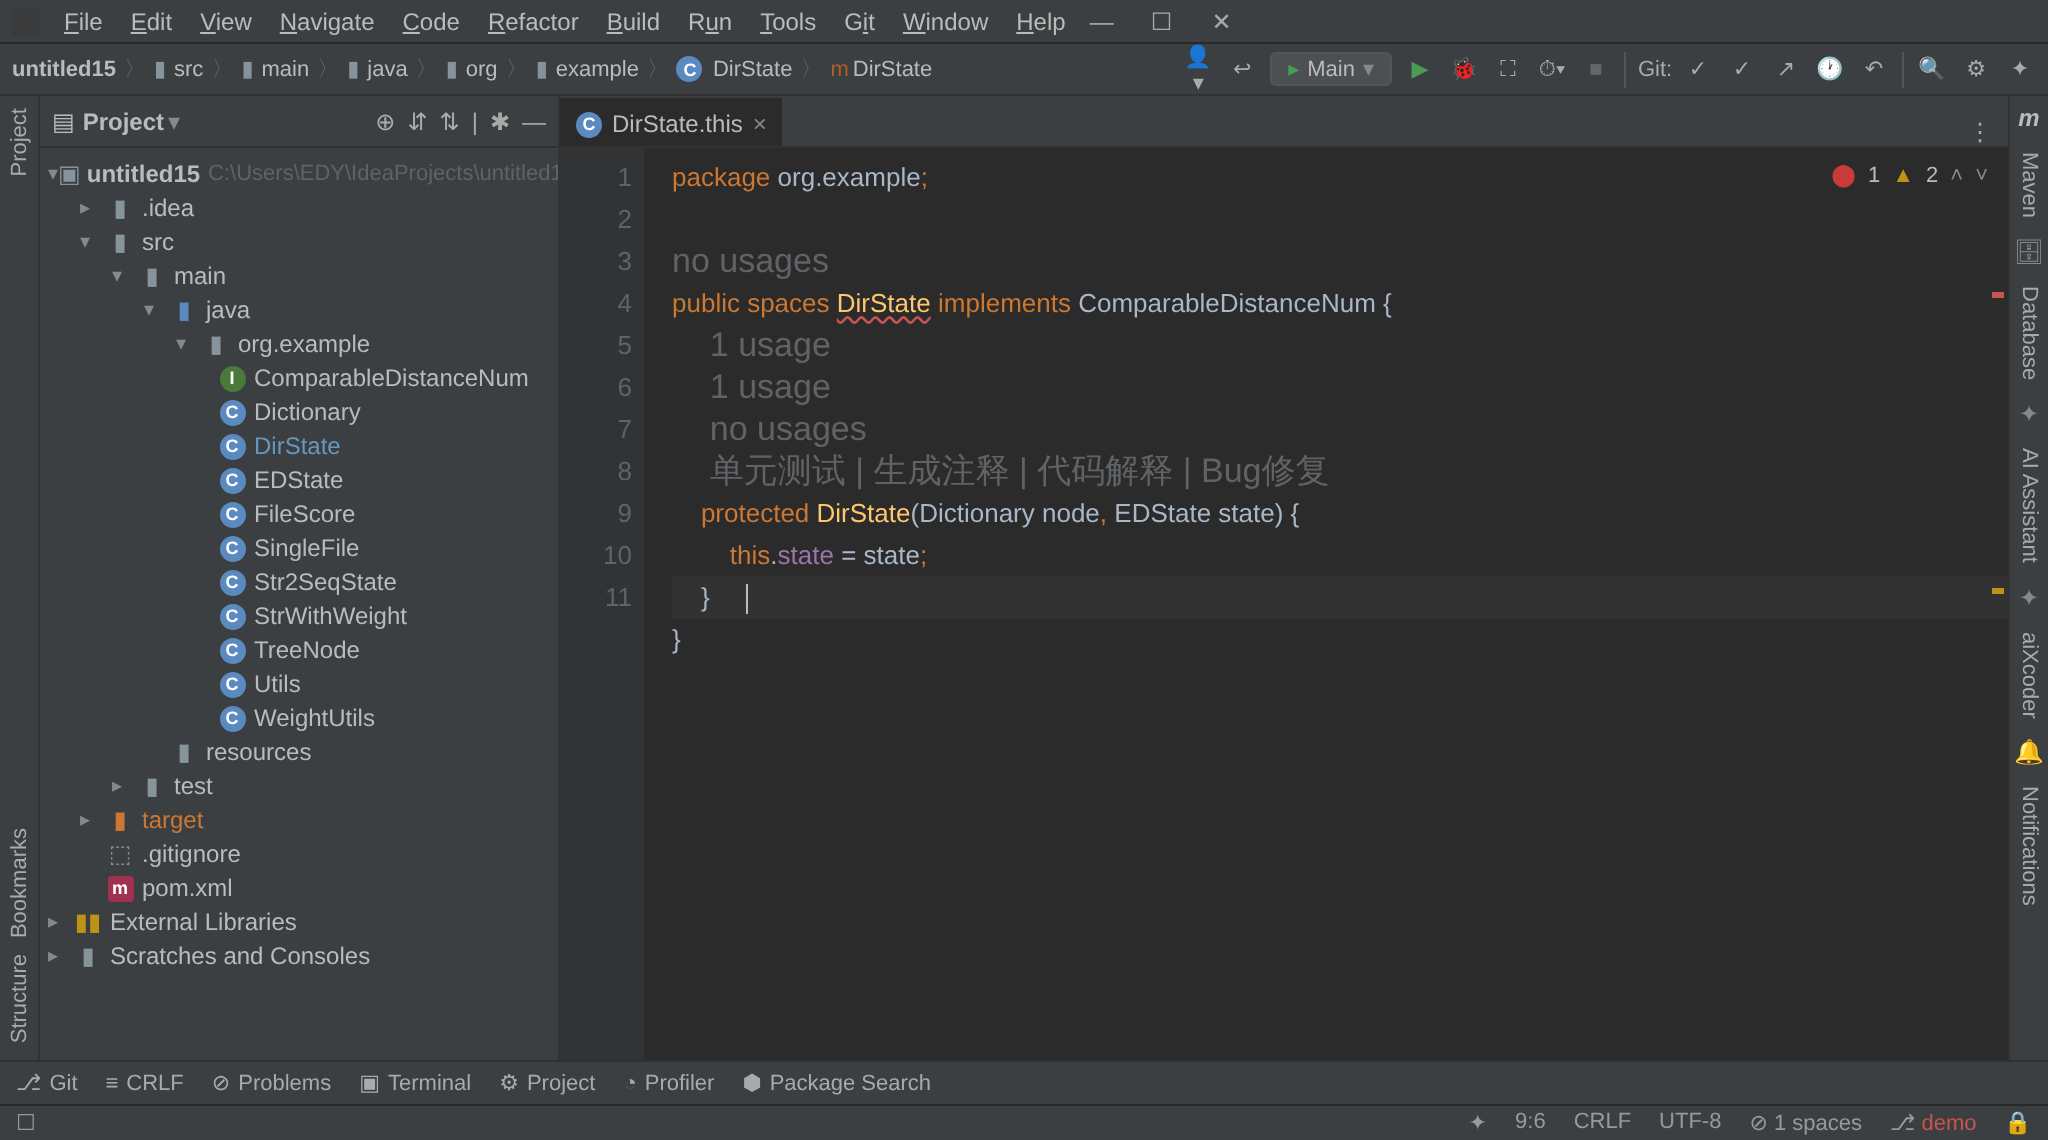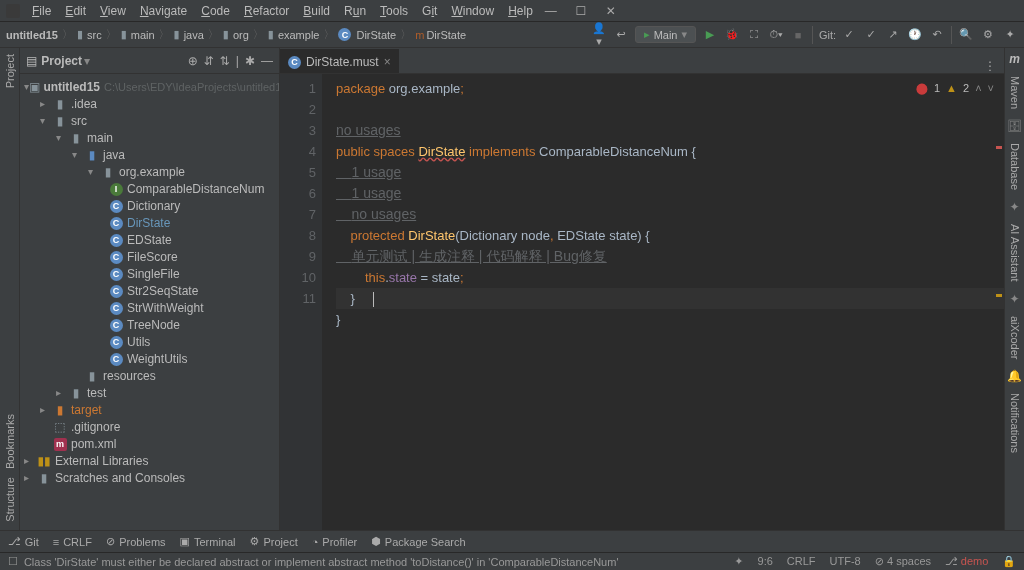--- a/index.html
+++ b/index.html
@@ -51,21 +51,21 @@
 .tabs { height: 26px; background: #3c3f41; display: flex; align-items: flex-end; border-bottom: 1px solid #323232; }
 .tab { background: #4e5254; padding: 4px 8px; display: flex; align-items: center; gap: 5px; font-size: 12px; border-top: 2px solid transparent; }
 .tab.active { background: #2b2b2b; border-top: 2px solid transparent; }
 .tab .close { color: #888; cursor: pointer; }
 .tabs .dots { margin-left: auto; padding: 0 8px; color: #aaa; cursor: pointer;}
 
 .code-wrap { flex: 1; display: flex; font-family: "JetBrains Mono", Consolas, monospace; font-size: 13px; position: relative; }
 .gutter { width: 42px; background: #313335; color: #606366; text-align: right; padding: 4px 6px 0 0; line-height: 21px; user-select: none;}
 .code { flex: 1; padding: 4px 0 0 14px; line-height: 21px; position: relative; }
 .code .line { height: 21px; white-space: pre; }
-.hint { color: #606366; font-size: 14px; text-decoration: underline; }
+.hint { color: #606366; font-size: 17px; }
 .k-orange { color: #cc7832; }
 .k-class { color: #ffc66d; }
 .k-purple { color: #9876aa; }
 .k-white { color: #a9b7c6; }
 .caret-line { background: #323232; }
 .cursor { display: inline-block; width: 1px; height: 15px; background: #bbb; vertical-align: middle; }
 
 .inspect { position: absolute; top: 4px; right: 10px; display: flex; gap: 6px; align-items: center; font-size: 11px; }
 .inspect .err { color: #c93b3b; }
 .inspect .warn { color: #be9117; }
@@ -296,21 +296,21 @@
           <span class="ic ic-folder">▮</span>
           <span>Scratches and Consoles</span>
         </div>
     </div>
   </div>
 
   <div class="editor-area">
     <div class="tabs">
       <div class="tab active">
         <span class="ic-class">C</span>
-        <span>DirState.must</span>
+        <span>DirState.this</span>
         <span class="close">×</span>
       </div>
       <span class="dots">⋮</span>
     </div>
     <div class="code-wrap">
       <div class="gutter">
         <div>1</div>
           <div>2</div>
           <div></div>
         <div>3</div>
@@ -328,22 +328,22 @@
         <div>11</div>
       </div>
       <div class="code">
         <div class="line"><span class="k-orange">package</span> <span class="k-white">org.example</span><span class="k-orange">;</span></div>
         <div class="line"></div>
         <div class="line hint">no usages</div>
         <div class="line"><span class="k-orange">public spaces</span> <span class="k-class" style="text-decoration:underline wavy #c75450">DirState</span> <span class="k-orange">implements</span> <span class="k-white">ComparableDistanceNum {</span></div>
         <div class="line hint">    <span>1 usage</span></div>
         <div class="line hint">    <span>1 usage</span></div>
         <div class="line hint">    <span>no usages</span></div>
+        <div class="line hint">    <span>单元测试 | 生成注释 | 代码解释 | Bug修复</span></div>
         <div class="line">    <span class="k-orange">protected</span> <span class="k-class">DirState</span><span class="k-white">(Dictionary node</span><span class="k-orange">,</span> <span class="k-white">EDState state) {</span></div>
-        <div class="line hint">    <span>单元测试 | 生成注释 | 代码解释 | Bug修复</span></div>
         <div class="line">        <span class="k-orange">this</span><span class="k-white">.</span><span class="k-purple">state</span> <span class="k-white">= state</span><span class="k-orange">;</span></div>
         <div class="line caret-line">    <span class="k-white">}</span>     <span class="cursor"></span></div>
         <div class="line"><span class="k-white">}</span></div>
         <div class="line"></div>
         <div class="inspect">
           <span class="err">⬤</span>
             <span>1</span>
           <span class="warn">▲</span>
             <span>2</span>
           <span class="chev">˄</span>
@@ -397,23 +397,22 @@
       <span>Profiler</span>
     </div>
   <div class="item">
       <span>⬢</span>
       <span>Package Search</span>
     </div>
 </div>
 
 <div class="statusbar">
   <span style="margin-right:6px;">☐</span>
-  <span>Class 'DirState' must either be declared abstract or implement abstract method 'toDistance()' in 'ComparableDistanceNum'</span>
   <div class="right">
     <span>✦</span>
     <span>9:6</span>
     <span>CRLF</span>
     <span>UTF-8</span>
-    <span>⊘ <span>4 spaces</span></span>
+    <span>⊘ <span>1 spaces</span></span>
     <span>⎇ <span class="demo">demo</span></span>
     <span>🔒</span>
   </div>
 </div>
 
 </body></html>

